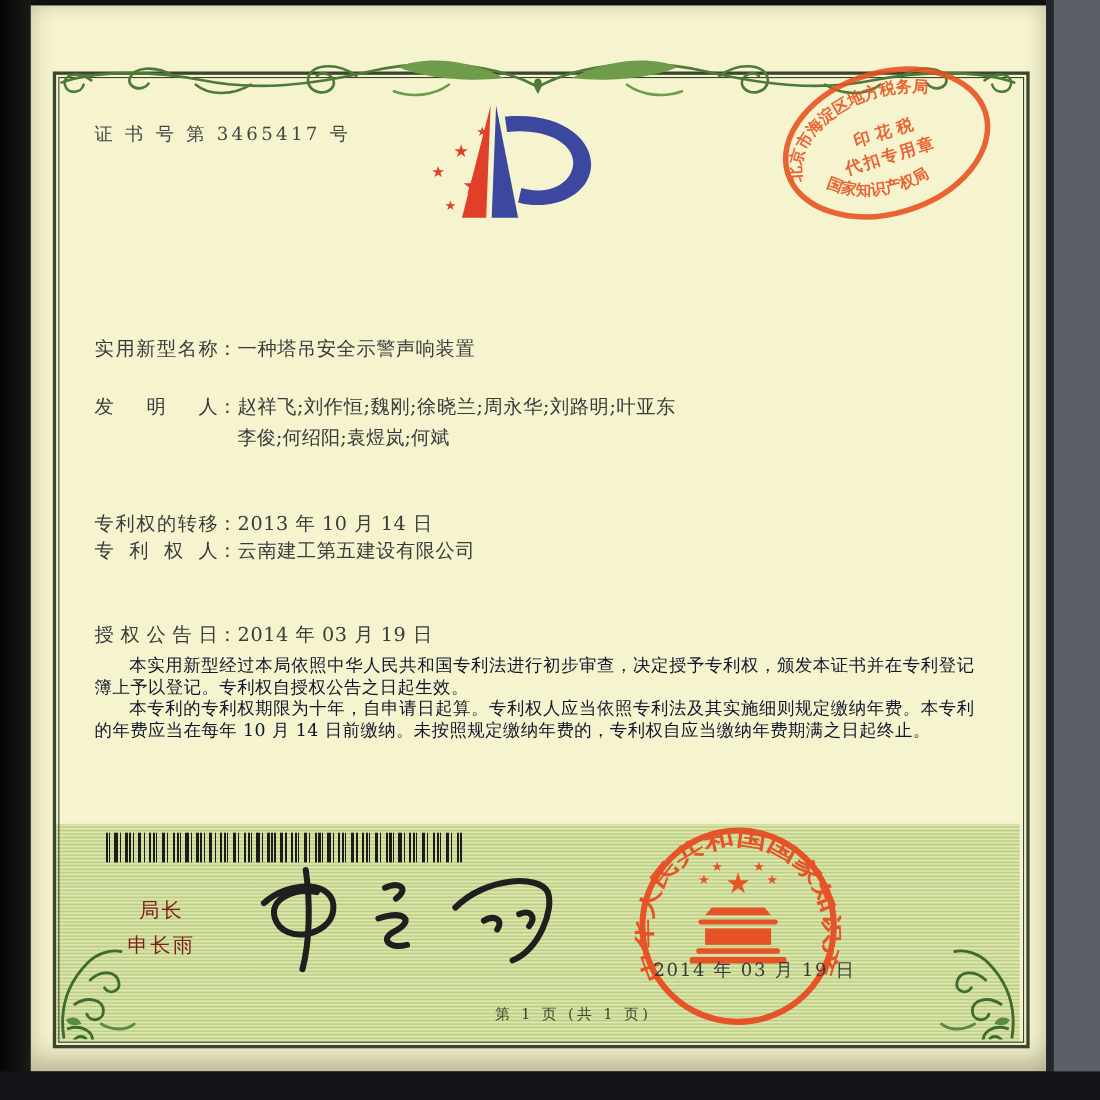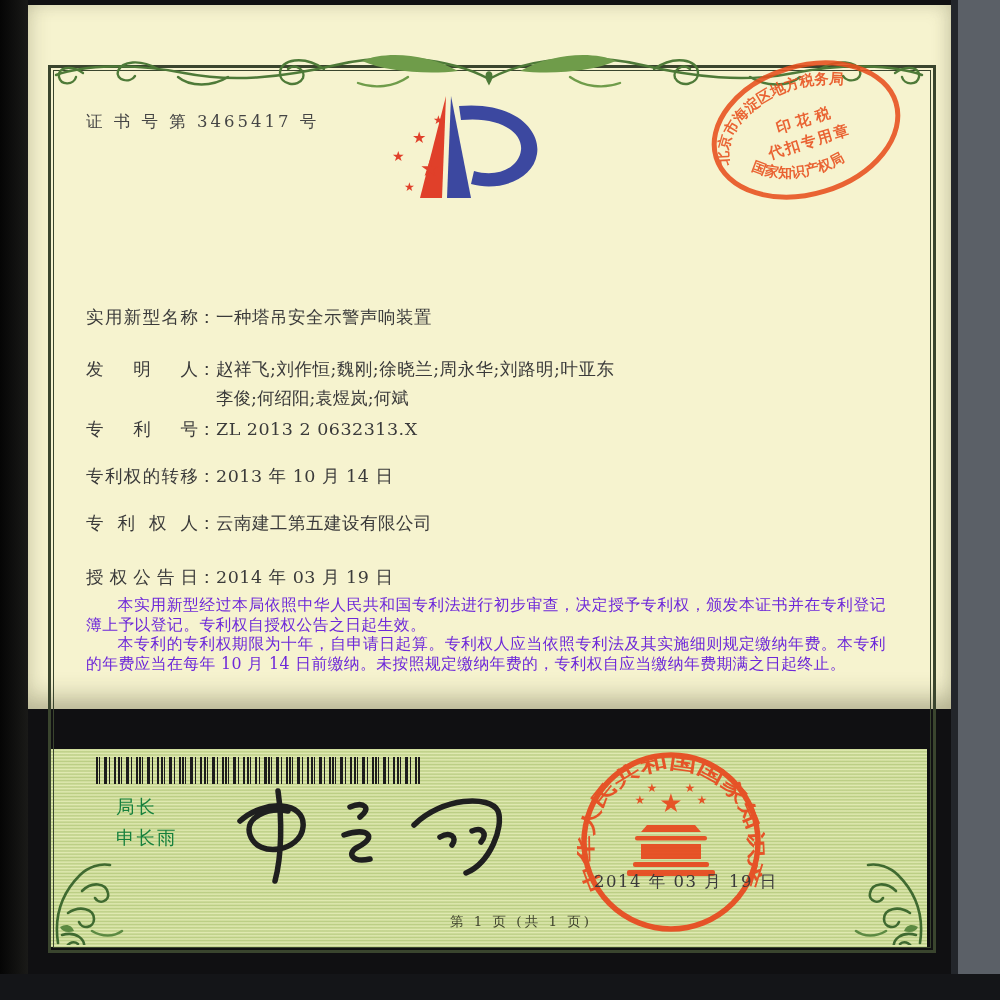--- a/index.html
+++ b/index.html
@@ -3,49 +3,49 @@
 <meta charset="utf-8">
 <style>
   html,body{margin:0;padding:0;background:#0c0c0c;}
   .scan{position:relative;width:1000px;height:1000px;overflow:hidden;background:#101012;
         font-family:"DejaVu Serif","Liberation Serif",serif;}
   
   .left-strip{position:absolute;left:0;top:0;width:28px;height:100%;background:linear-gradient(90deg,#050505,#1a1a18);}
   .right-gutter{position:absolute;right:0;top:0;width:42px;height:100%;background:#5b6067;border-left:7px solid #23262b;}
   .bottom-strip{position:absolute;left:0;bottom:0;width:100%;height:26px;background:#141518;}
   
-  .page{position:absolute;left:28px;top:5px;width:930px;height:704px;background:#f6f3cf;
+  .page{position:absolute;left:28px;top:5px;width:930px;height:969px;background:#f6f3cf;
         box-shadow:inset 0 -14px 22px rgba(60,60,30,.25), inset -10px 0 18px rgba(80,80,50,.18);}
   
   .frame{position:absolute;left:20px;top:60px;width:882px;height:882px;border:3px solid #3a452e;z-index:3;pointer-events:none;}
   .frame-inner{position:absolute;left:2px;top:2px;right:2px;bottom:2px;border:1px solid #3a452e;}
   
   .band{position:absolute;left:23px;top:744px;width:876px;height:198px;z-index:1;
         background:repeating-linear-gradient(0deg,#b9cc82 0px,#e2ebb4 1.6px,#b9cc82 3.2px);}
   .cert-no{position:absolute;left:58px;top:106px;font-size:16.5px;letter-spacing:3px;color:#454545;z-index:2;}
   .logo{position:absolute;left:350px;top:86px;width:178px;height:116px;z-index:2;}
   .title{position:absolute;left:0;width:100%;top:194px;text-align:center;font-size:43px;font-weight:700;
          letter-spacing:13px;color:#2a2a2a;z-index:2;}
   .row{position:absolute;left:58px;font-size:17.5px;color:#3a3a3a;z-index:2;white-space:nowrap;}
   .row .lbl{display:inline-block;width:112px;text-align:justify;text-align-last:justify;vertical-align:top;}
   .row .colon{display:inline-block;width:18px;}
   .row .val{letter-spacing:.5px;}
   .row2{margin-left:130px;margin-top:5px;}
   .paras{position:absolute;left:58px;top:590px;width:800px;font-size:15.8px;line-height:19.6px;
-         color:#6d28d9;text-align:justify;z-index:2;}
+         color:#0f172a;text-align:justify;z-index:2;}
   .paras p{margin:0;text-indent:2em;letter-spacing:.4px;}
   .barcode{position:absolute;left:68px;top:752px;width:324px;height:27px;z-index:4;
     background:repeating-linear-gradient(90deg,
       #1c1c1c 0 2px,rgba(0,0,0,0) 2px 3px,
       #1c1c1c 3px 4px,rgba(0,0,0,0) 4px 8px,
       #1c1c1c 8px 11px,rgba(0,0,0,0) 11px 13px,
       #1c1c1c 13px 14px,rgba(0,0,0,0) 14px 18px,
       #1c1c1c 18px 20px,rgba(0,0,0,0) 20px 21.5px);}
-  .director{position:absolute;left:88px;top:786px;font-size:18.5px;color:#15803d;line-height:31px;
-            letter-spacing:2px;z-index:4;}
+  .director{position:absolute;left:88px;top:808px;font-size:18.5px;color:#7f1d1d;line-height:31px;
+            letter-spacing:2px;z-index:4;text-align:center;}
   .sig{position:absolute;left:190px;top:776px;width:305px;height:108px;z-index:4;}
   .seal{position:absolute;left:549px;top:743px;width:188px;height:188px;z-index:5;opacity:.92;}
   .seal-date{position:absolute;left:566px;top:866px;font-size:16.5px;letter-spacing:1.5px;color:#3a3a3a;z-index:6;}
   .footer{position:absolute;left:20px;width:882px;top:908px;text-align:center;font-size:13.5px;
           letter-spacing:3px;color:#42462f;z-index:4;margin-left:32px;}
   .flourish-top{position:absolute;left:22px;top:38px;width:878px;height:60px;z-index:4;}
   .corner-fl{position:absolute;top:852px;width:72px;height:88px;z-index:2;}
   .corner-fl.left{left:24px;}
   .corner-fl.right{left:826px;transform:scaleX(-1);}
   .tax-stamp{position:absolute;left:676px;top:46px;width:204px;height:158px;z-index:4;opacity:.88;
@@ -140,27 +140,24 @@
 
     <div class="row" style="top:300px">
       <span class="lbl">实用新型名称</span><span class="colon">：</span><span class="val">一种塔吊安全示警声响装置</span>
     </div>
     <div class="row" style="top:352px">
       <div>
         <span class="lbl">发明人</span><span class="colon">：</span><span class="val">赵祥飞;刘作恒;魏刚;徐晓兰;周永华;刘路明;叶亚东</span>
       </div>
       <div class="row2">李俊;何绍阳;袁煜岚;何斌</div>
     </div>
-    <div class="row" style="top:412px">
-      <span class="lbl">专利号</span><span class="colon">：</span><span class="val">ZL 2013 2 0632313.X</span>
-    </div>
     <div class="row" style="top:459px">
       <span class="lbl">专利权的转移</span><span class="colon">：</span><span class="val">2013 年 10 月 14 日</span>
     </div>
-    <div class="row" style="top:506px">
+    <div class="row" style="top:483px">
       <span class="lbl">专利权人</span><span class="colon">：</span><span class="val">云南建工第五建设有限公司</span>
     </div>
     <div class="row" style="top:560px">
       <span class="lbl">授权公告日</span><span class="colon">：</span><span class="val">2014 年 03 月 19 日</span>
     </div>
 
     <div class="paras">
       <p>本实用新型经过本局依照中华人民共和国专利法进行初步审查，决定授予专利权，颁发本证书并在专利登记簿上予以登记。专利权自授权公告之日起生效。</p>
       <p>本专利的专利权期限为十年，自申请日起算。专利权人应当依照专利法及其实施细则规定缴纳年费。本专利的年费应当在每年 10 月 14 日前缴纳。未按照规定缴纳年费的，专利权自应当缴纳年费期满之日起终止。</p>
     </div>

